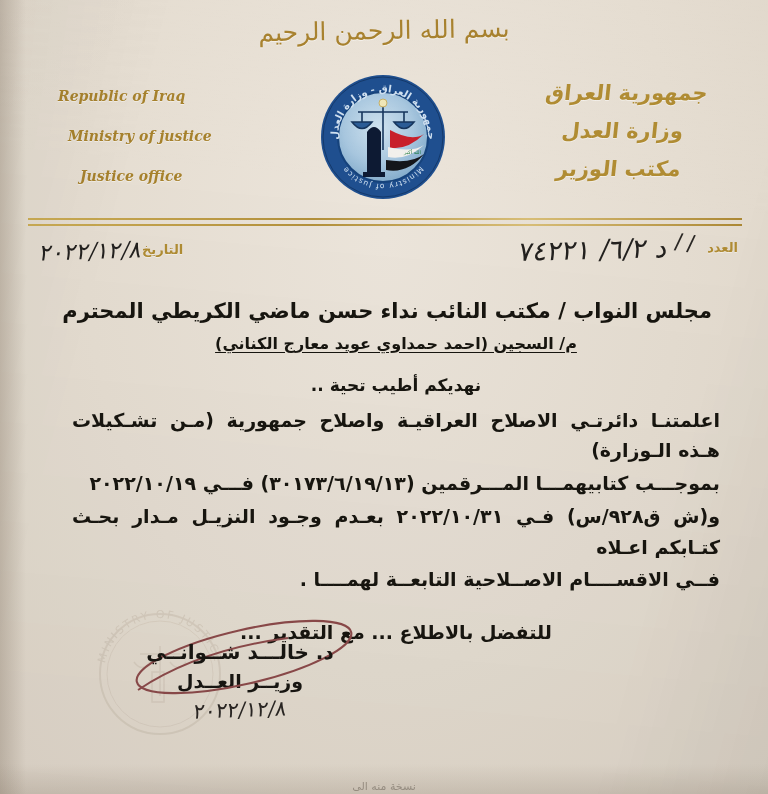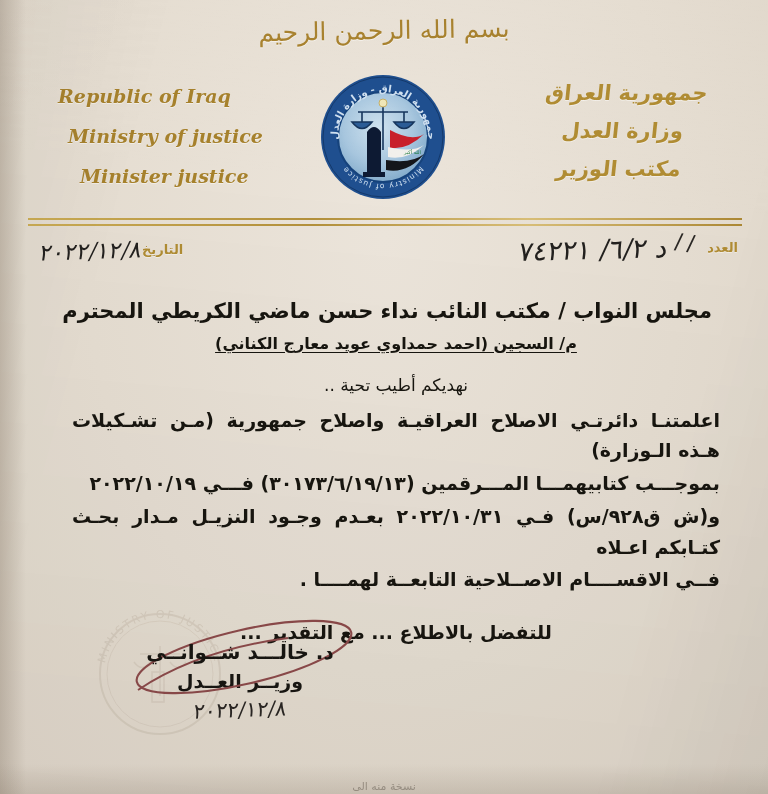--- a/index.html
+++ b/index.html
@@ -42,21 +42,21 @@
     direction:rtl;letter-spacing:1px;
     text-shadow:0 1px 0 rgba(255,255,255,.5);
     transform:rotate(-1deg);
   }
 
   
   .lh-en{
     position:absolute;left:58px;top:76px;width:240px;
     color:#a6812c;direction:ltr;
     font-family:"DejaVu Serif","Liberation Serif",serif;
-    font-style:italic;font-weight:700;font-size:19px;line-height:40px;
+    font-style:italic;font-weight:700;font-size:14px;line-height:40px;
     text-shadow:0 1px 0 rgba(255,255,255,.45);
   }
   .lh-en div{white-space:nowrap;}
   .lh-en .l2{padding-left:10px;}
   .lh-en .l3{padding-left:22px;}
 
   .lh-ar{
     position:absolute;right:38px;top:74px;width:215px;
     color:#b08c33;direction:rtl;text-align:center;
     font-size:21px;line-height:38px;font-weight:700;
@@ -102,21 +102,21 @@
   }
   .addressee{
     font-size:21px;font-weight:700;line-height:1.5;white-space:nowrap;
     margin-right:8px;letter-spacing:-0.2px;
   }
   .subject{
     font-size:16px;font-weight:700;text-align:center;margin-top:6px;
     text-decoration:underline;text-underline-offset:3px;
   }
   .greeting{
-    font-size:17px;font-weight:400;text-align:center;margin-top:22px;
+    font-size:17px;font-weight:700;text-align:center;margin-top:22px;
     letter-spacing:1px;
   }
   .para{
     margin-top:10px;font-size:19px;font-weight:700;line-height:1.62;
     text-align:justify;text-justify:inter-word;
   }
   .para p{margin:0 0 2px 0;}
   .closing{
     margin-top:26px;text-align:center;font-size:19px;font-weight:700;
     letter-spacing:.5px;
@@ -149,21 +149,21 @@
 </head>
 <body>
 
 <div class="page">
 
   <div class="basmala">بسم الله الرحمن الرحيم</div>
 
   <div class="lh-en">
     <div class="l1">Republic of Iraq</div>
     <div class="l2">Ministry of justice</div>
-    <div class="l3">Minister justice</div>
+    <div class="l3">Justice office</div>
   </div>
 
   <div class="lh-ar">
     <div>جمهورية العراق</div>
     <div>وزارة العدل</div>
     <div>مكتب الوزير</div>
   </div>
 
   <div class="emblem">
     <svg viewBox="0 0 130 130" width="130" height="130">

